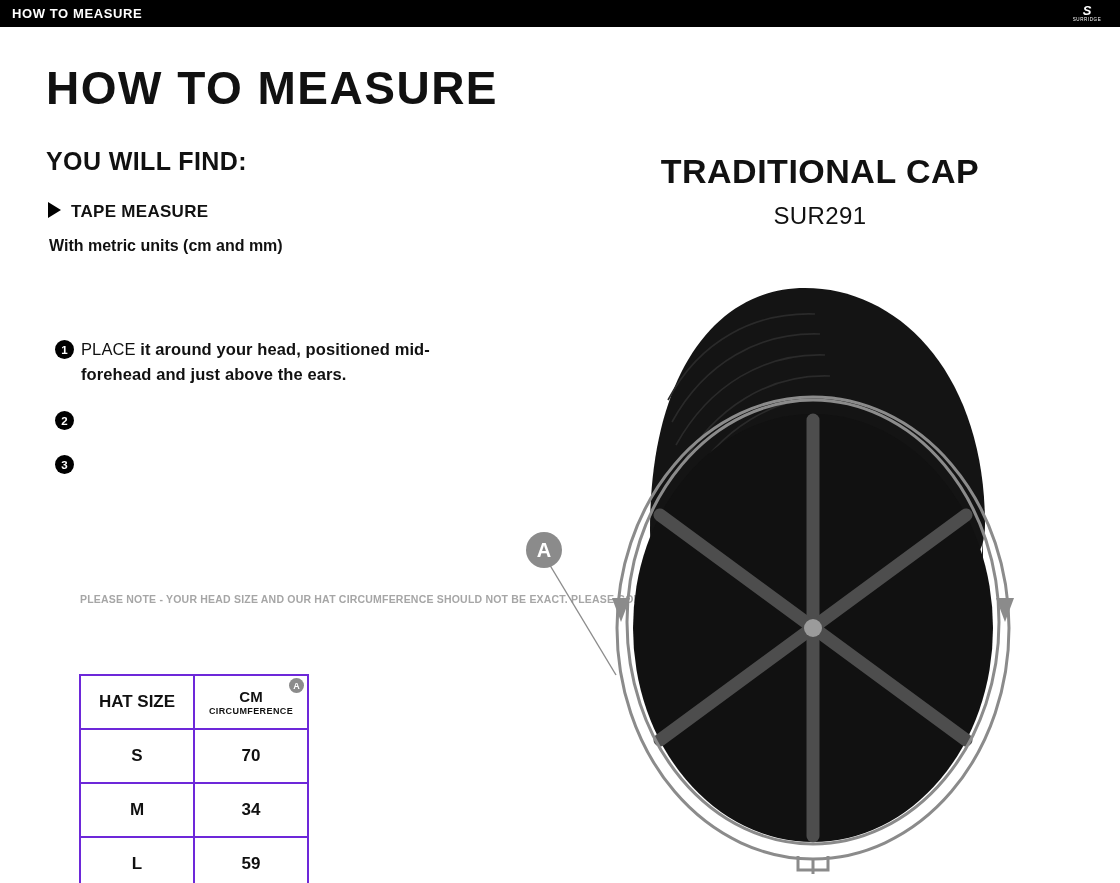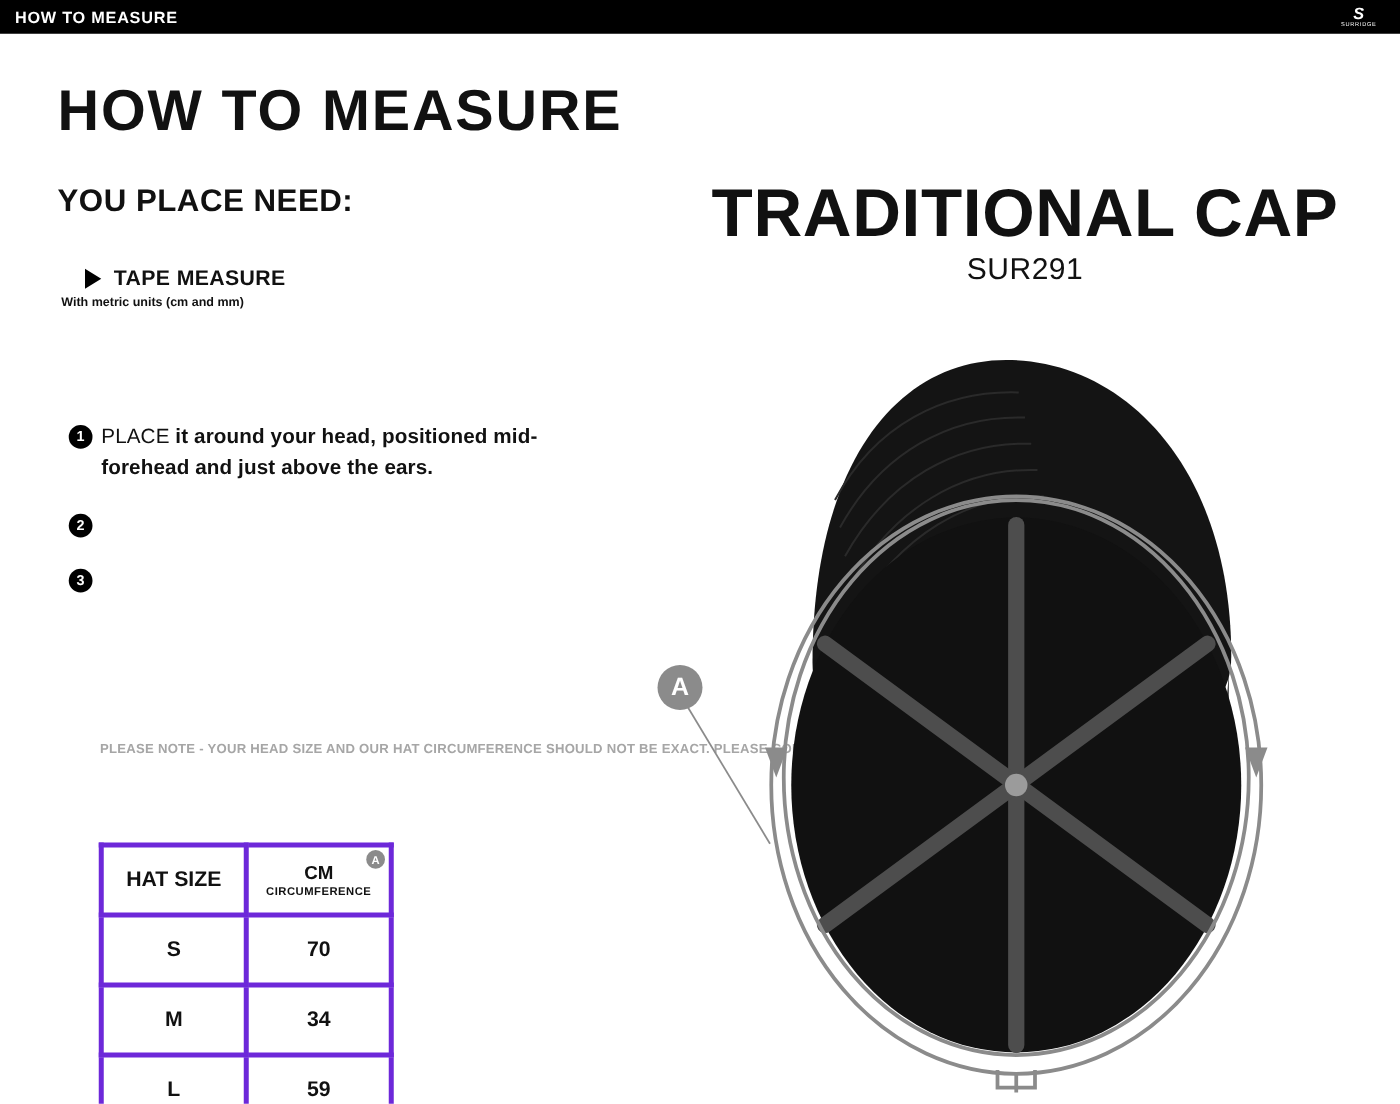--- a/index.html
+++ b/index.html
@@ -73,42 +73,40 @@
     left: 46px;
     top: 147px;
     font-size: 25px;
     font-weight: bold;
     letter-spacing: 0.4px;
   }
 
   .tape-row {
     position: absolute;
     left: 48px;
-    top: 213px;
-    display: flex;
-    align-items: center;
-    margin-left: 20px;
+    top: 202px;
+    display: flex;
   }
   .tri-icon {
     width: 0; height: 0;
     border-left: 13px solid #000;
     border-top: 8px solid transparent;
     border-bottom: 8px solid transparent;
     margin-right: 10px;
   }
   .tape-label {
     font-size: 17px;
     font-weight: bold;
     letter-spacing: 0.3px;
   }
   .tape-sub {
     position: absolute;
     left: 49px;
     top: 237px;
-    font-size: 10px;
+    font-size: 16px;
     font-weight: bold;
   }
 
   
   .steps {
     position: absolute;
     left: 55px;
     top: 337px;
     width: 400px;
   }
@@ -152,21 +150,21 @@
   }
 
   
   .size-table {
     position: absolute;
     left: 79px;
     top: 674px;
     border-collapse: collapse;
   }
   .size-table td, .size-table th {
-    border: 4px solid #6d28d9;
+    border: 2px solid #6d28d9;
     width: 110px;
     height: 50px;
     text-align: center;
     vertical-align: middle;
     font-size: 17px;
     font-weight: bold;
   }
   .size-table th.head-cell {
     position: relative;
     height: 48px;
@@ -200,21 +198,21 @@
     justify-content: center;
   }
 
   
   .product-title {
     position: absolute;
     left: 560px;
     top: 148px;
     width: 520px;
     text-align: center;
-    font-size: 54px;
+    font-size: 34px;
     font-weight: bold;
     letter-spacing: 0.5px;
     line-height: 46px;
   }
   .product-code {
     position: absolute;
     left: 560px;
     top: 202px;
     width: 520px;
     text-align: center;
@@ -251,21 +249,21 @@
 
 <div class="topbar">
   <div class="topbar-title">HOW TO MEASURE</div>
   <div class="brand-logo">
     <div class="brand-mark">S</div>
     <div class="brand-name">SURRIDGE</div>
   </div>
 </div>
 
 <div class="page-title">HOW TO MEASURE</div>
-<div class="need-title">YOU PLACE NEED:</div>
+<div class="need-title">YOU WILL FIND:</div>
 
 <div class="tape-row">
   <span class="tri-icon"></span>
   <span class="tape-label">TAPE MEASURE</span>
 </div>
 <div class="tape-sub">With metric units (cm and mm)</div>
 
 <div class="steps">
   <div class="step">
     <div class="step-num">1</div>

